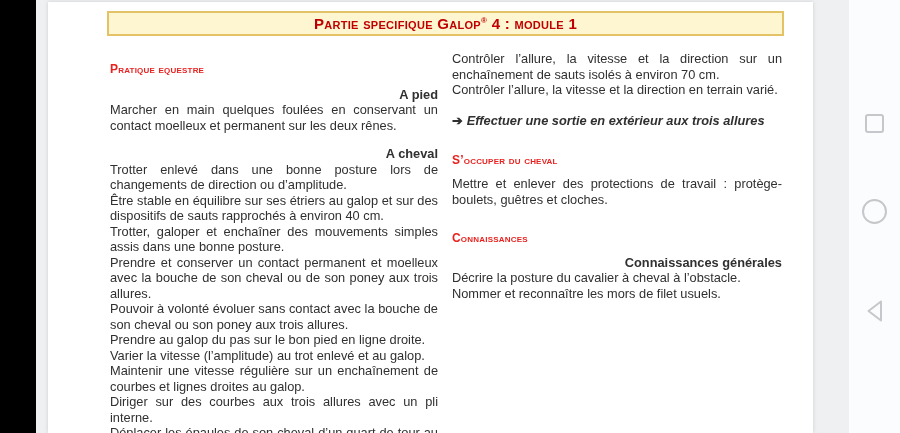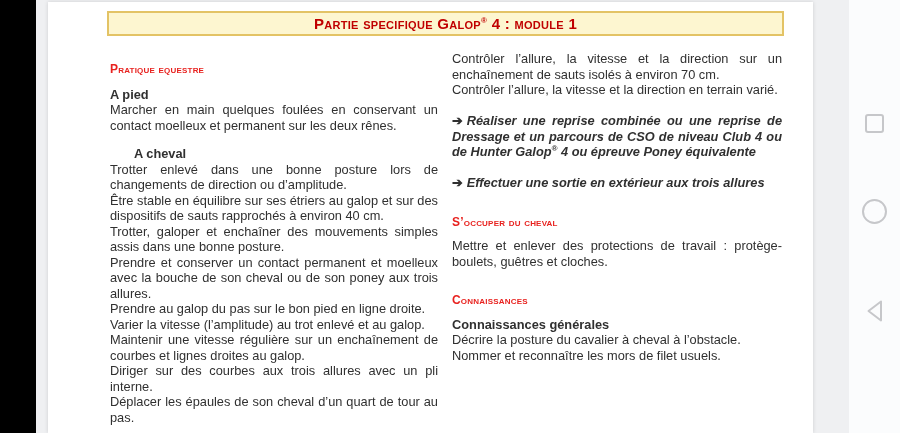--- a/index.html
+++ b/index.html
@@ -23,21 +23,21 @@
   .title-text{font-variant:small-caps;font-weight:bold;font-size:15px;
               color:#c00000;letter-spacing:.3px;white-space:nowrap;}
 
   .col{position:absolute;font-size:12.8px;line-height:15.5px;color:#303030;}
   .col-left{left:62px;top:60px;width:328px;}
   .col-right{left:404px;top:49px;width:330px;}
   .col p{margin:0;text-align:justify;}
   h2.sec{font-variant:small-caps;font-weight:bold;color:#e8221f;
          font-size:12px;line-height:15.5px;margin:0 0 9px 0;letter-spacing:.2px;}
   .col-right h2.sec{margin:24px 0 8px 0;}
-  h3.sub{font-size:12.8px;line-height:15.5px;font-weight:bold;margin:0;color:#303030;}
+  h3.sub{font-size:12.8px;line-height:15.5px;font-weight:bold;margin:0;color:#303030;text-align:right;}
   h3.sub.gap{margin-top:13px;margin-left:24px;}
   p.objective{font-weight:bold;font-style:italic;margin-top:15.5px;}
   .arrow{font-style:normal;margin-right:4px;}
   sup.reg{font-size:8px;line-height:0;vertical-align:super;}
 </style>
 </head>
 <body>
 
 <div class="screen">
 
@@ -52,34 +52,32 @@
 
       <div class="col col-left">
         <h2 class="sec">Pratique equestre</h2>
         <h3 class="sub">A pied</h3>
         <p>Marcher en main quelques foulées en conservant un contact moelleux et permanent sur les deux rênes.</p>
         <h3 class="sub gap">A cheval</h3>
         <p>Trotter enlevé dans une bonne posture lors de changements de direction ou d’amplitude.</p>
         <p>Être stable en équilibre sur ses étriers au galop et sur des dispositifs de sauts rapprochés à environ 40 cm.</p>
         <p>Trotter, galoper et enchaîner des mouvements simples assis dans une bonne posture.</p>
         <p>Prendre et conserver un contact permanent et moelleux avec la bouche de son cheval ou de son poney aux trois allures.</p>
+        <p>Pouvoir à volonté évoluer sans contact avec la bouche de son cheval ou son poney aux trois allures.</p>
         <p>Prendre au galop du pas sur le bon pied en ligne droite.</p>
         <p>Varier la vitesse (l’amplitude) au trot enlevé et au galop.</p>
         <p>Maintenir une vitesse régulière sur un enchaînement de courbes et lignes droites au galop.</p>
         <p>Diriger sur des courbes aux trois allures avec un pli interne.</p>
         <p>Déplacer les épaules de son cheval d’un quart de tour au pas.</p>
       </div>
 
       <div class="col col-right">
         <p>Contrôler l’allure, la vitesse et la direction sur un enchaînement de sauts isolés à environ 70 cm.</p>
         <p>Contrôler l’allure, la vitesse et la direction en terrain varié.</p>
 
-        <p class="objective">
-          <span class="arrow">➔</span><span>Réaliser une reprise combinée ou une reprise de Dressage et un parcours de CSO de niveau Club 4 ou de Hunter Galop<sup class="reg">®</sup> 4 ou épreuve Poney équivalente</span>
-        </p>
         <p class="objective">
           <span class="arrow">➔</span><span>Effectuer une sortie en extérieur aux trois allures</span>
         </p>
 
         <h2 class="sec">S’occuper du cheval</h2>
         <p>Mettre et enlever des protections de travail : protège-boulets, guêtres et cloches.</p>
 
         <h2 class="sec">Connaissances</h2>
         <h3 class="sub">Connaissances générales</h3>
         <p>Décrire la posture du cavalier à cheval à l’obstacle.</p>

